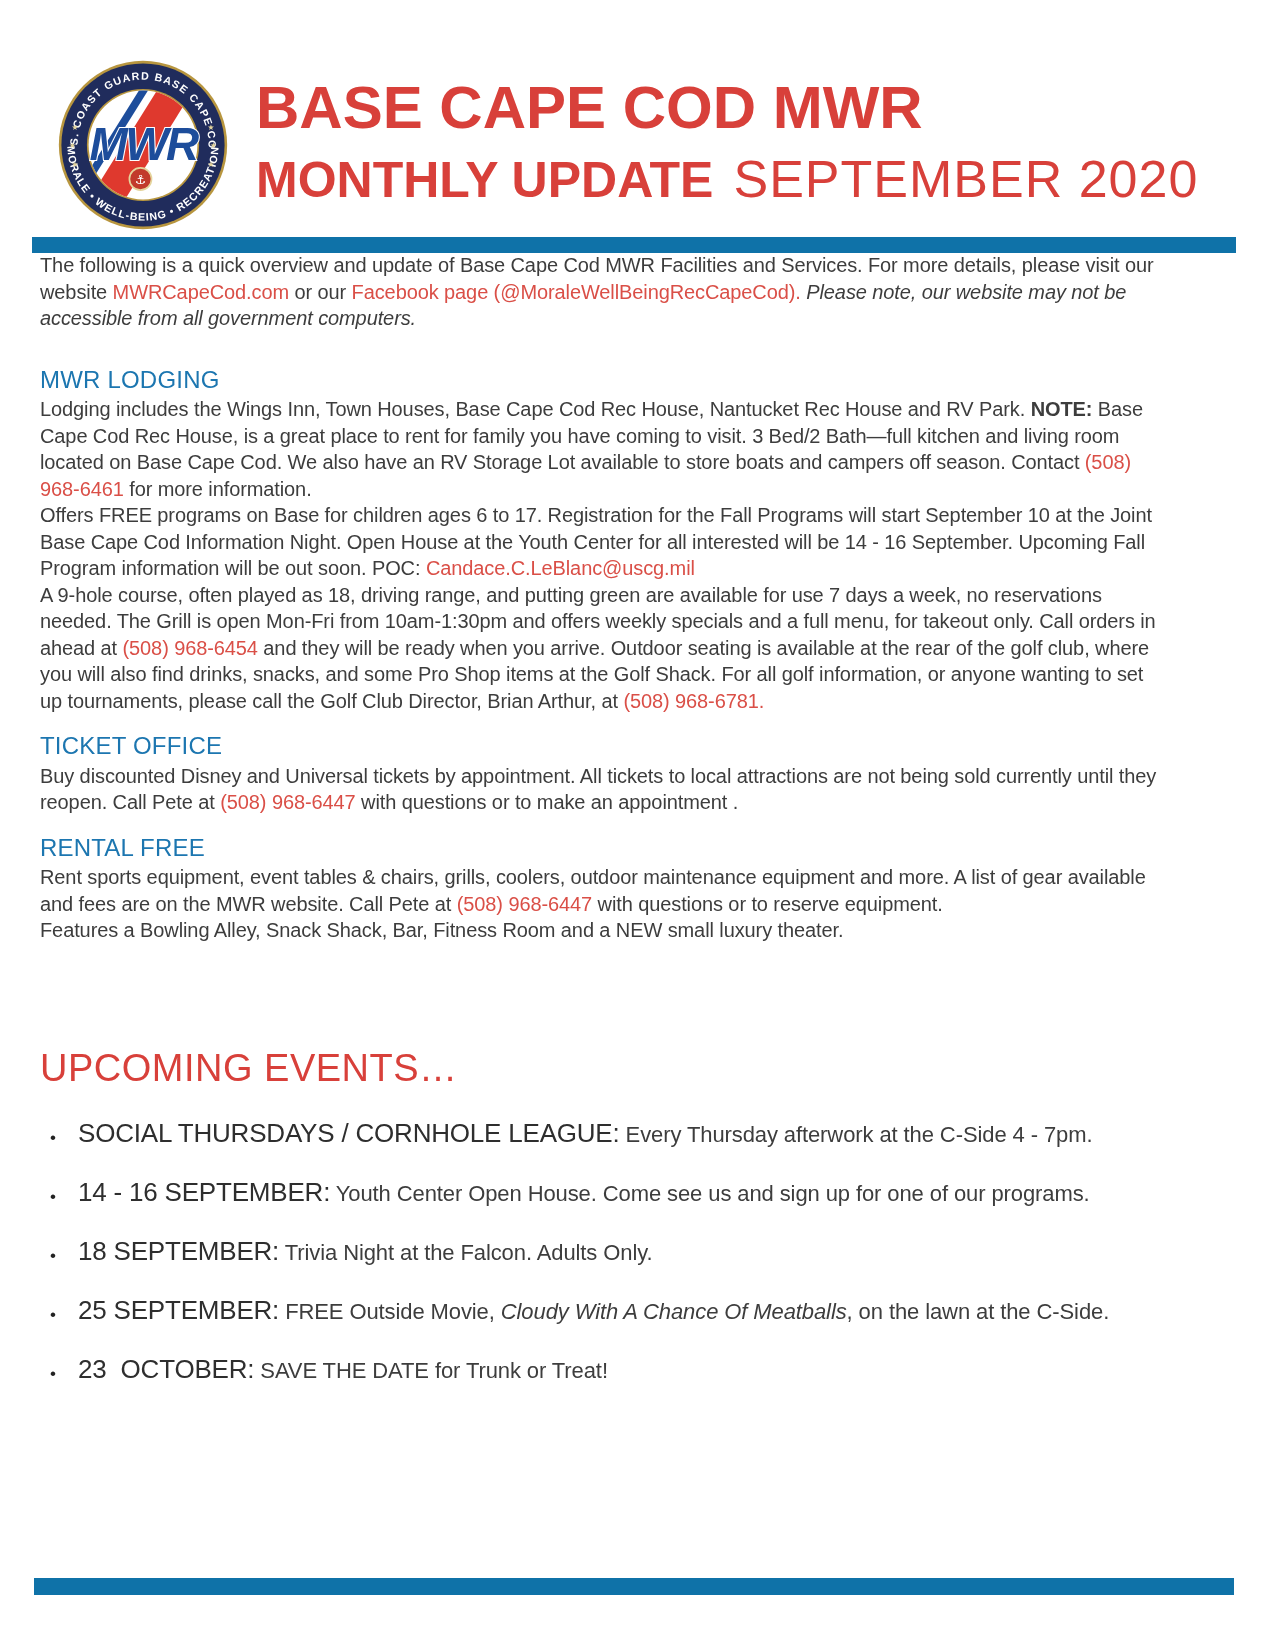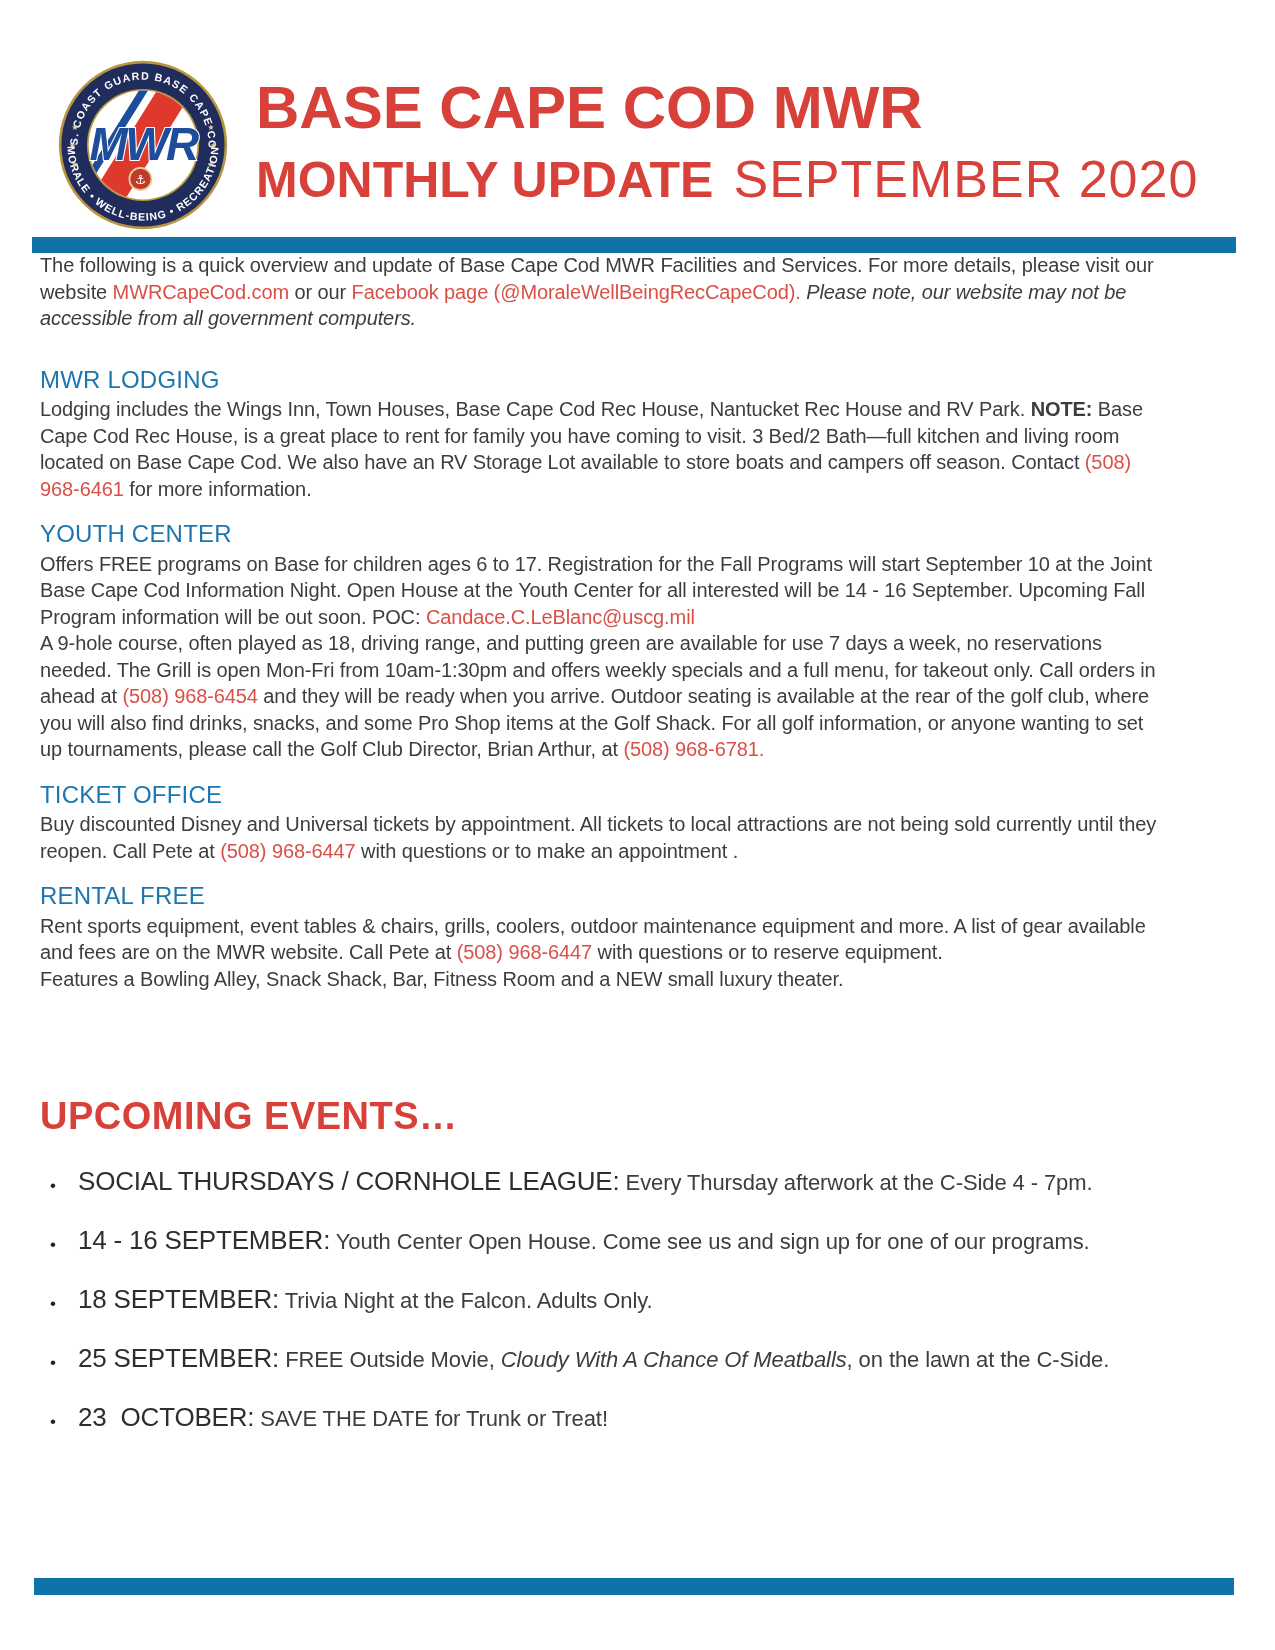--- a/index.html
+++ b/index.html
@@ -20,21 +20,21 @@
   .bar{position:absolute;background:var(--bar-blue)}
   .bar-top{left:32px;top:237px;width:1204px;height:16px}
   .bar-bottom{left:34px;top:1578px;width:1200px;height:17px}
   .content{position:absolute;left:40px;top:252px;width:1128px}
   p.body{margin:0;font-size:20px;line-height:26.5px;letter-spacing:-0.1px;color:var(--body-text)}
   p.intro{margin-bottom:34px}
   h2.sec{margin:18px 0 3px;font-size:24px;line-height:1.15;font-weight:400;color:var(--heading-blue);letter-spacing:0.2px}
   .seg-b{font-weight:700}
   .seg-i{font-style:italic}
   .seg-r{color:var(--link-red)}
-  .events-heading{margin:104px 0 26px;font-size:38px;line-height:1.1;font-weight:700;color:var(--title-red);letter-spacing:0.5px}
+  .events-heading{margin:104px 0 26px;font-size:38px;line-height:1.1;font-weight:400;color:var(--title-red);letter-spacing:0.5px}
   ul.events{list-style:none;margin:0;padding:0}
   li.event{position:relative;padding-left:38px;margin-bottom:21px;line-height:34px}
   li.event .dot{position:absolute;left:10px;top:5px;font-size:17px;color:#222}
   .lead{font-size:26px;font-weight:400;color:#2e2e2e;white-space:pre-wrap;letter-spacing:-0.2px}
   .event-body{font-size:22px;color:var(--body-text);letter-spacing:-0.1px}
 </style>
 </head>
 <body>
 
 <div class="page">
@@ -85,21 +85,20 @@
     </div>
   </header>
 
   <div class="bar bar-top"></div>
 
   <main class="content">
     <p class="body intro"><span class="seg-n">The following is a quick overview and update of Base Cape Cod MWR Facilities and Services. For more details, please visit our website </span><span class="seg-r">MWRCapeCod.com</span><span class="seg-n"> or our </span><span class="seg-r">Facebook page (@MoraleWellBeingRecCapeCod).</span><span class="seg-n"> </span><span class="seg-i">Please note, our website may not be accessible from all government computers.</span></p>
     <div>
         <h2 class="sec">MWR LODGING</h2>
         <p class="body"><span class="seg-n">Lodging includes the Wings Inn, Town Houses, Base Cape Cod Rec House, Nantucket Rec House and RV Park. </span><span class="seg-b">NOTE:</span><span class="seg-n"> Base Cape Cod Rec House, is a great place to rent for family you have coming to visit. 3 Bed/2 Bath—full kitchen and living room located on Base Cape Cod. We also have an RV Storage Lot available to store boats and campers off season. Contact </span><span class="seg-r">(508) 968-6461</span><span class="seg-n"> for more information.</span></p>
-        <h2 class="sec">YOUTH CENTER</h2>
         <p class="body"><span class="seg-n">Offers FREE programs on Base for children ages 6 to 17. Registration for the Fall Programs will start September 10 at the Joint Base Cape Cod Information Night. Open House at the Youth Center for all interested will be 14 - 16 September. Upcoming Fall Program information will be out soon. POC: </span><span class="seg-r">Candace.C.LeBlanc@uscg.mil</span></p>
         <p class="body"><span class="seg-n">A 9-hole course, often played as 18, driving range, and putting green are available for use 7 days a week, no reservations needed. The Grill is open Mon-Fri from 10am-1:30pm and offers weekly specials and a full menu, for takeout only. Call orders in ahead at </span><span class="seg-r">(508) 968-6454</span><span class="seg-n"> and they will be ready when you arrive. Outdoor seating is available at the rear of the golf club, where you will also find drinks, snacks, and some Pro Shop items at the Golf Shack. For all golf information, or anyone wanting to set up tournaments, please call the Golf Club Director, Brian Arthur, at </span><span class="seg-r">(508) 968-6781.</span></p>
         <h2 class="sec">TICKET OFFICE</h2>
         <p class="body"><span class="seg-n">Buy discounted Disney and Universal tickets by appointment. All tickets to local attractions are not being sold currently until they reopen. Call Pete at </span><span class="seg-r">(508) 968-6447</span><span class="seg-n"> with questions or to make an appointment .</span></p>
         <h2 class="sec">RENTAL FREE</h2>
         <p class="body"><span class="seg-n">Rent sports equipment, event tables &amp; chairs, grills, coolers, outdoor maintenance equipment and more. A list of gear available and fees are on the MWR website. Call Pete at </span><span class="seg-r">(508) 968-6447</span><span class="seg-n"> with questions or to reserve equipment.</span></p>
         <p class="body"><span class="seg-n">Features a  Bowling Alley, Snack Shack, Bar, Fitness Room and a NEW small luxury theater.</span></p>
       </div>
     <h2 class="events-heading">UPCOMING EVENTS…</h2>
     <ul class="events">

